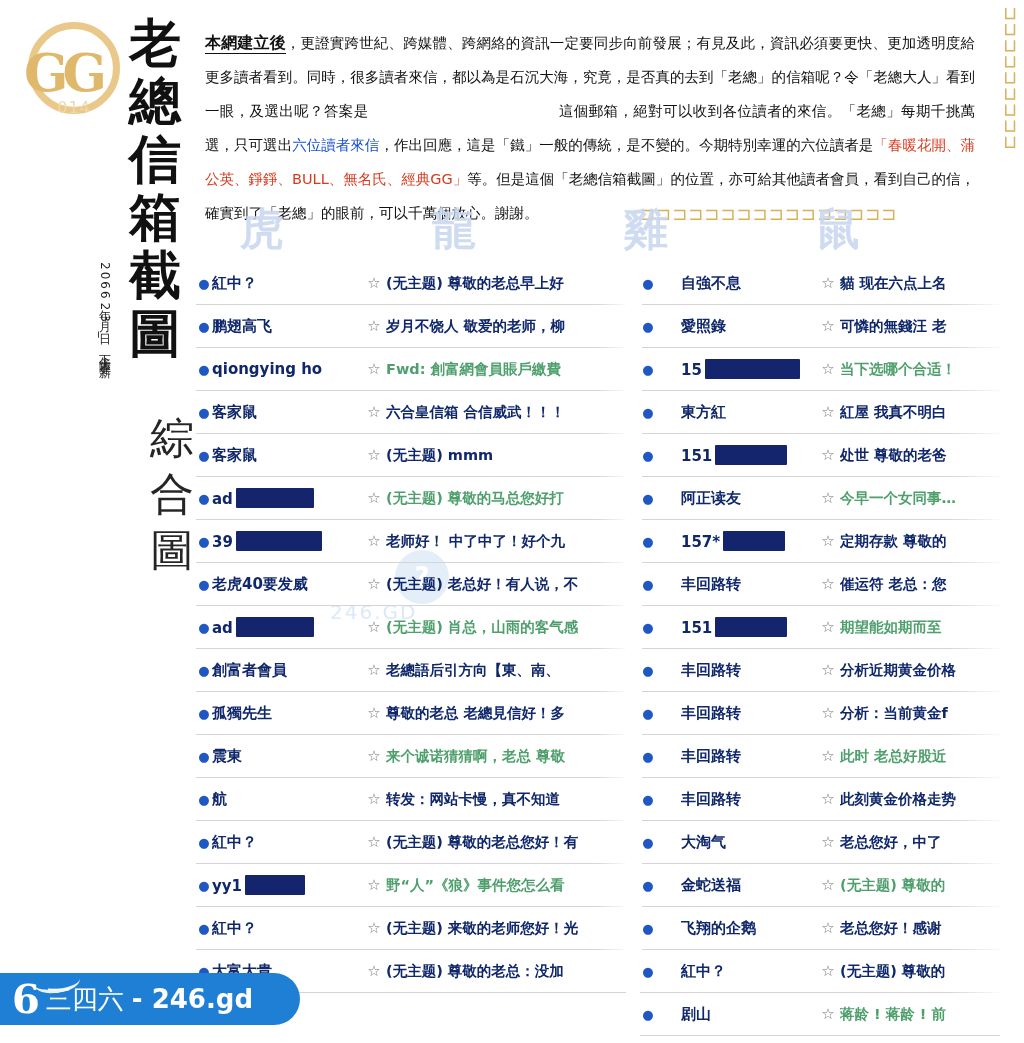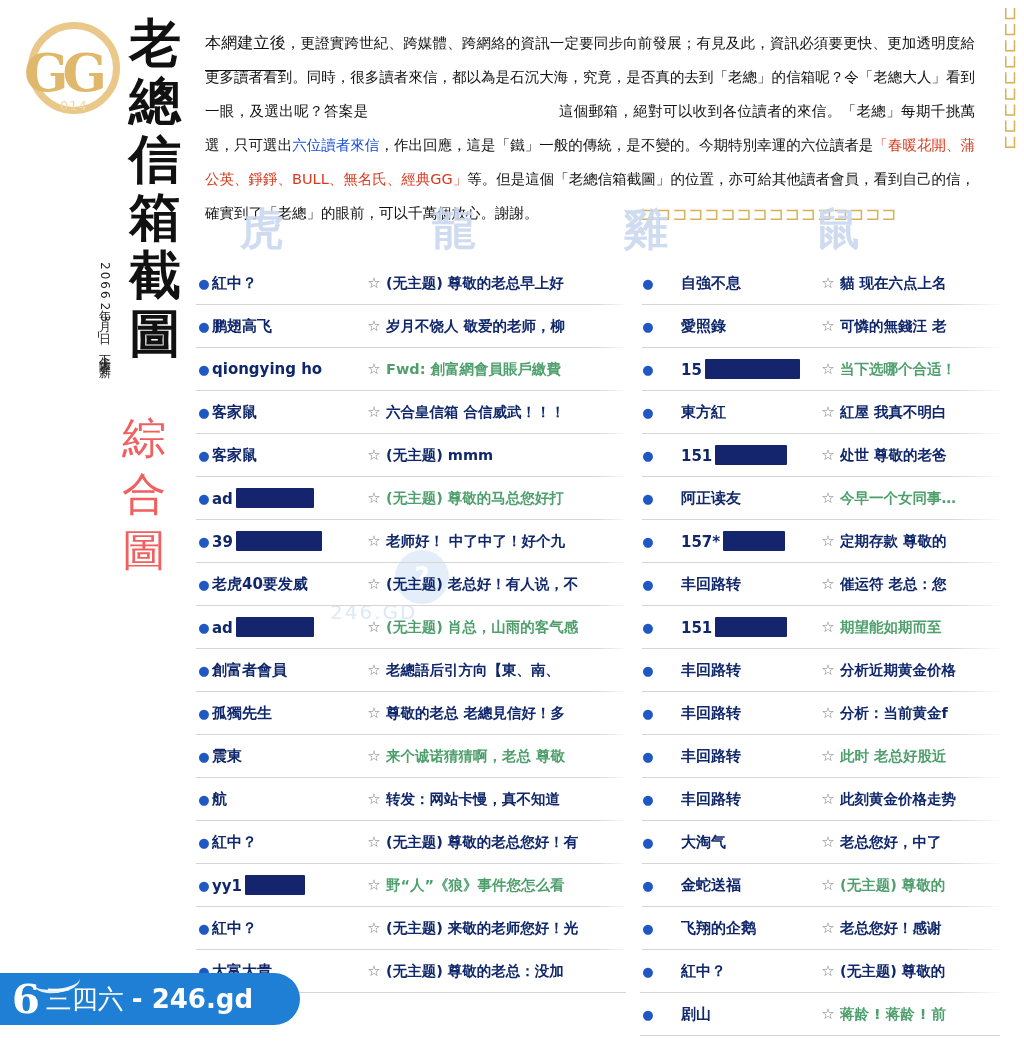--- a/index.html
+++ b/index.html
@@ -41,21 +41,21 @@
   }
   .logo-gg{
     position:absolute;left:0;top:30px;width:100px;
     text-align:left;
     font-family:"DejaVu Serif","Liberation Serif",serif;
     font-weight:bold;font-size:52px;color:#e0b86b;
     letter-spacing:-6px;
   }
   .logo-num{
     position:absolute;left:0;top:86px;width:100px;text-align:center;
-    font-size:13px;color:#efd9a8;letter-spacing:1px;
+    font-size:16px;color:#efd9a8;letter-spacing:1px;
   }
 
   
   .vdate{
     position:absolute;left:96px;top:262px;
     writing-mode:vertical-rl;
     font-size:12px;color:#222;
     letter-spacing:2px;
     font-family:"DejaVu Sans",sans-serif;
     height:230px;
@@ -67,33 +67,33 @@
     font-family:"DejaVu Serif","Liberation Serif",serif;
     font-weight:bold;
     font-size:52px;line-height:58px;
     color:#111;
     text-align:center;
   }
   .vsub{
     position:absolute;left:122px;top:410px;width:72px;
     font-family:"DejaVu Serif","Liberation Serif",serif;
     font-size:44px;line-height:56px;
-    color:#ef4444;
-    text-align:left;
+    color:#000000;
+    text-align:right;
     opacity:.85;
   }
 
   
   .intro{
     position:absolute;left:205px;top:26px;width:770px;
     font-size:14.5px;line-height:34px;color:#111;
     text-align:justify;
     font-family:"DejaVu Sans","Liberation Sans",sans-serif;
   }
-  .intro .lead{font-weight:normal;font-size:16px;border-bottom:1px solid #111;padding-bottom:18px;}
+  .intro .lead{font-weight:bold;font-size:16px;border-bottom:1px solid #111;padding-bottom:1px;}
   .intro .hl{color:#1a4fd6;}
   .intro .names{color:#d63a1e;}
   .intro .gap{display:inline-block;width:190px;}
 
   
   .zodiac{
     position:absolute;top:200px;left:240px;width:620px;
     display:flex;justify-content:space-between;
     font-family:"DejaVu Serif","Liberation Serif",serif;
     font-size:44px;font-weight:bold;

